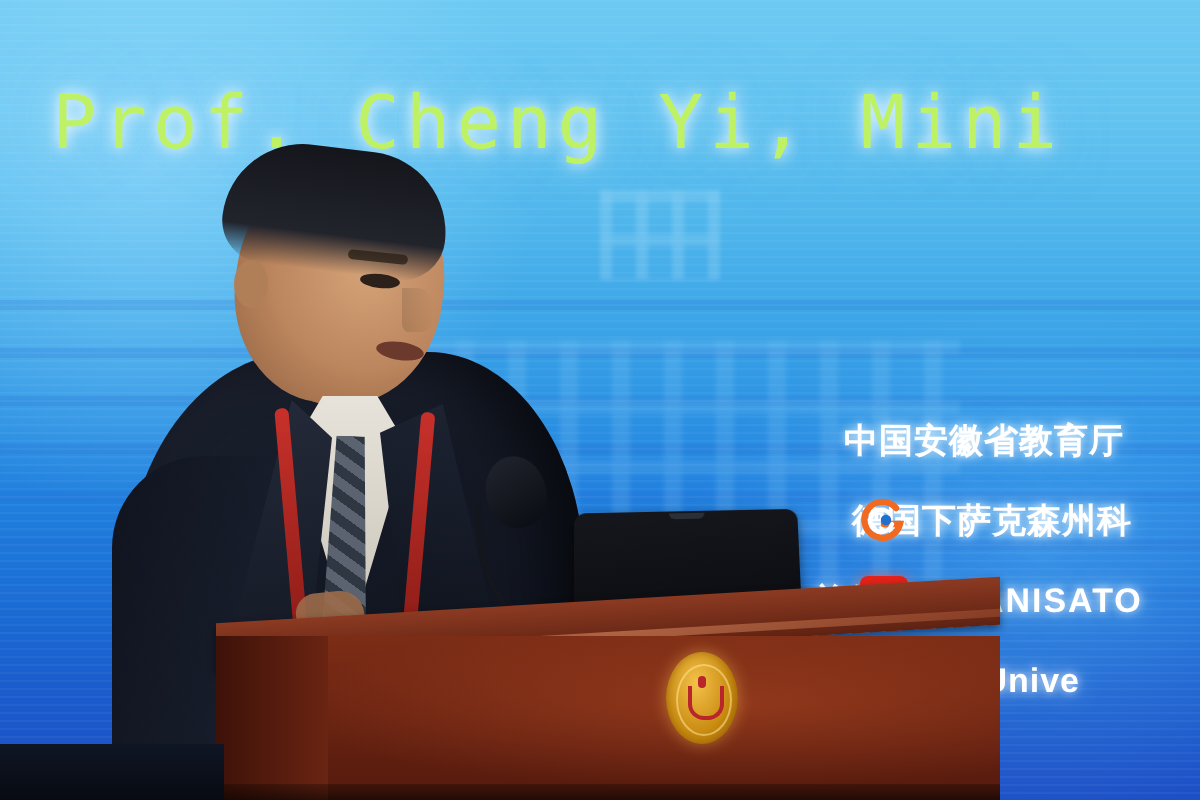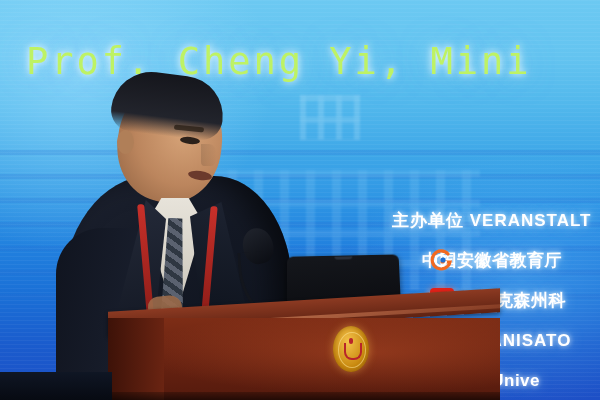--- a/index.html
+++ b/index.html
@@ -476,23 +476,20 @@
     <div class="led-glow-right"></div>
     <div class="led-bands"></div>
     <div class="pixel-texture"></div>
     <div class="pixel-texture-2"></div>
     <div class="scanlines"></div>
   </div>
 
   <div class="headline">Prof. Cheng Yi, Mini</div>
 
   <div class="sponsor-panel">
-    <div class="sponsor-line">
-      <span class="sponsor-heading h1">主办单位 VERANSTALT</span>
-    </div>
     <div class="sponsor-line">
       <span class="sponsor-entry e1">中国安徽省教育厅</span>
     </div>
     <div class="sponsor-line">
       <span class="sponsor-entry e2">德国下萨克森州科</span>
     </div>
     <div class="sponsor-line">
       <span class="sponsor-heading h2">单位 ORGANISATO</span>
     </div>
     <div class="sponsor-line">

